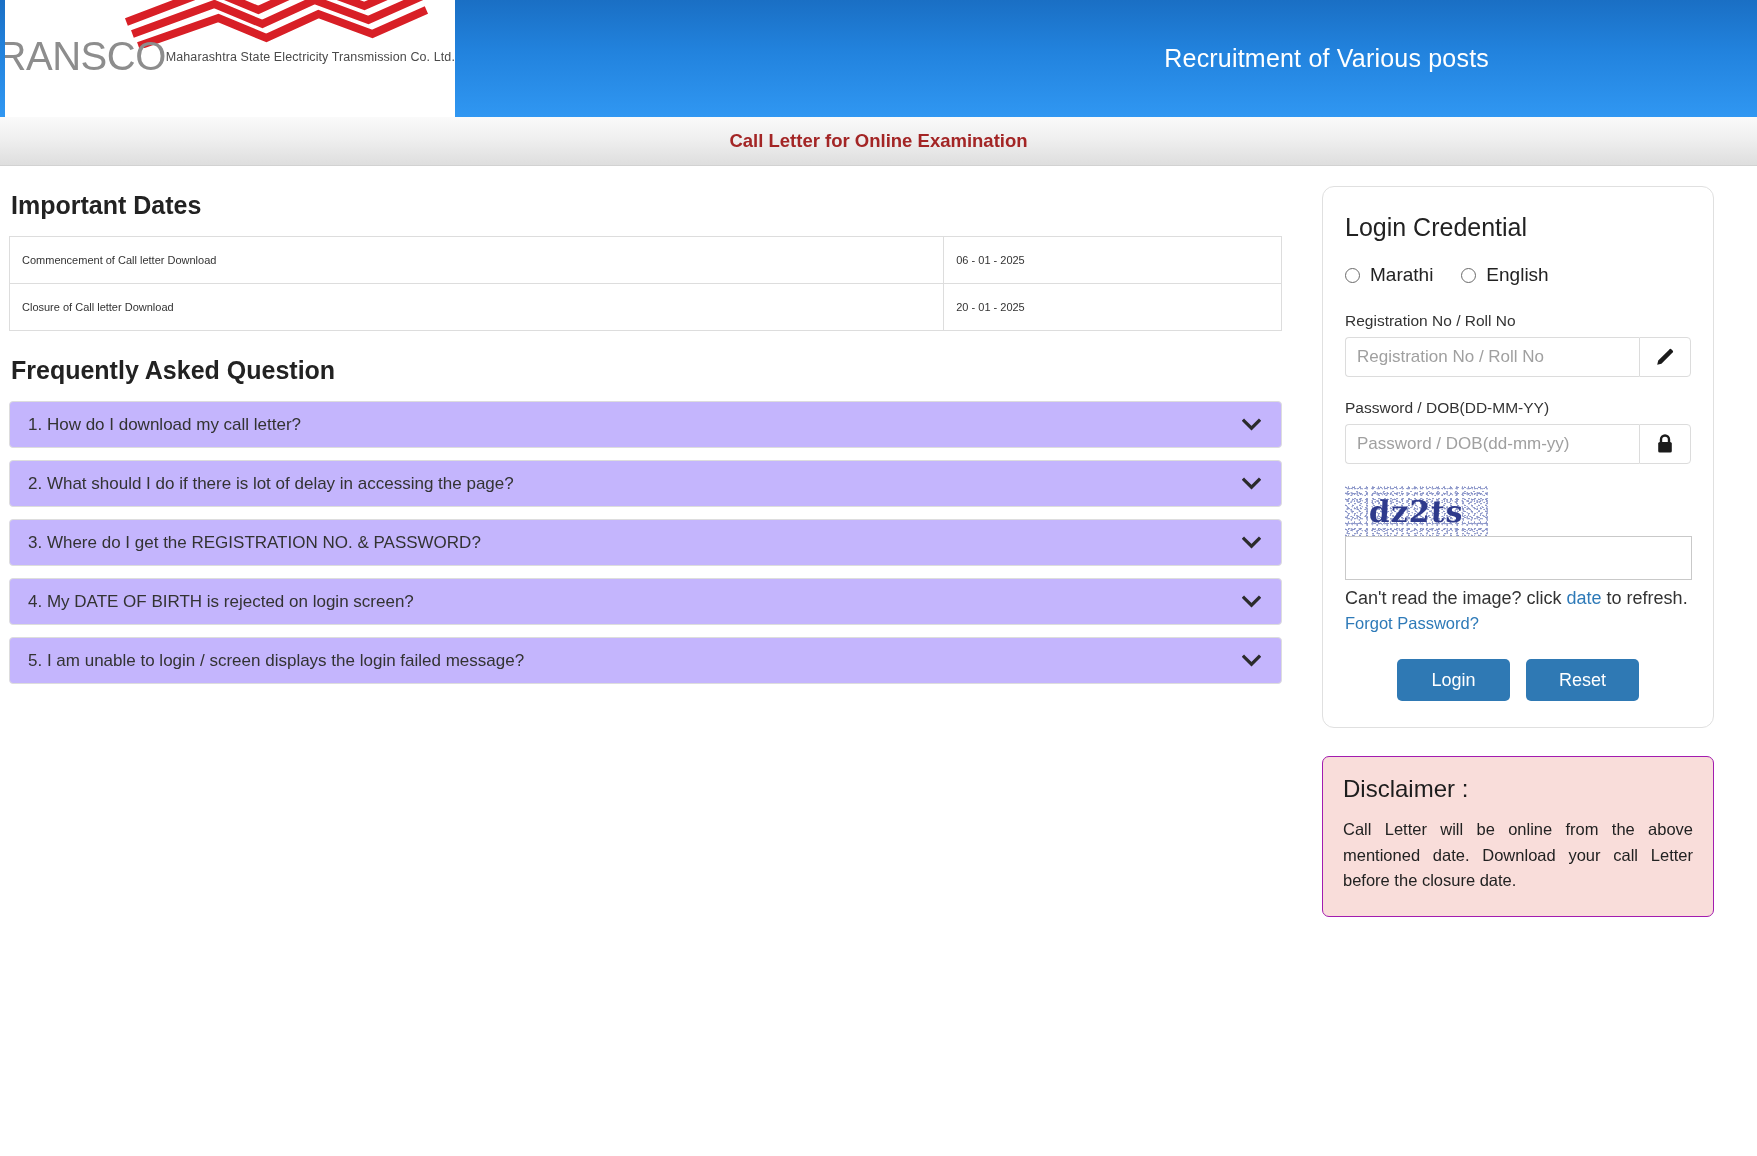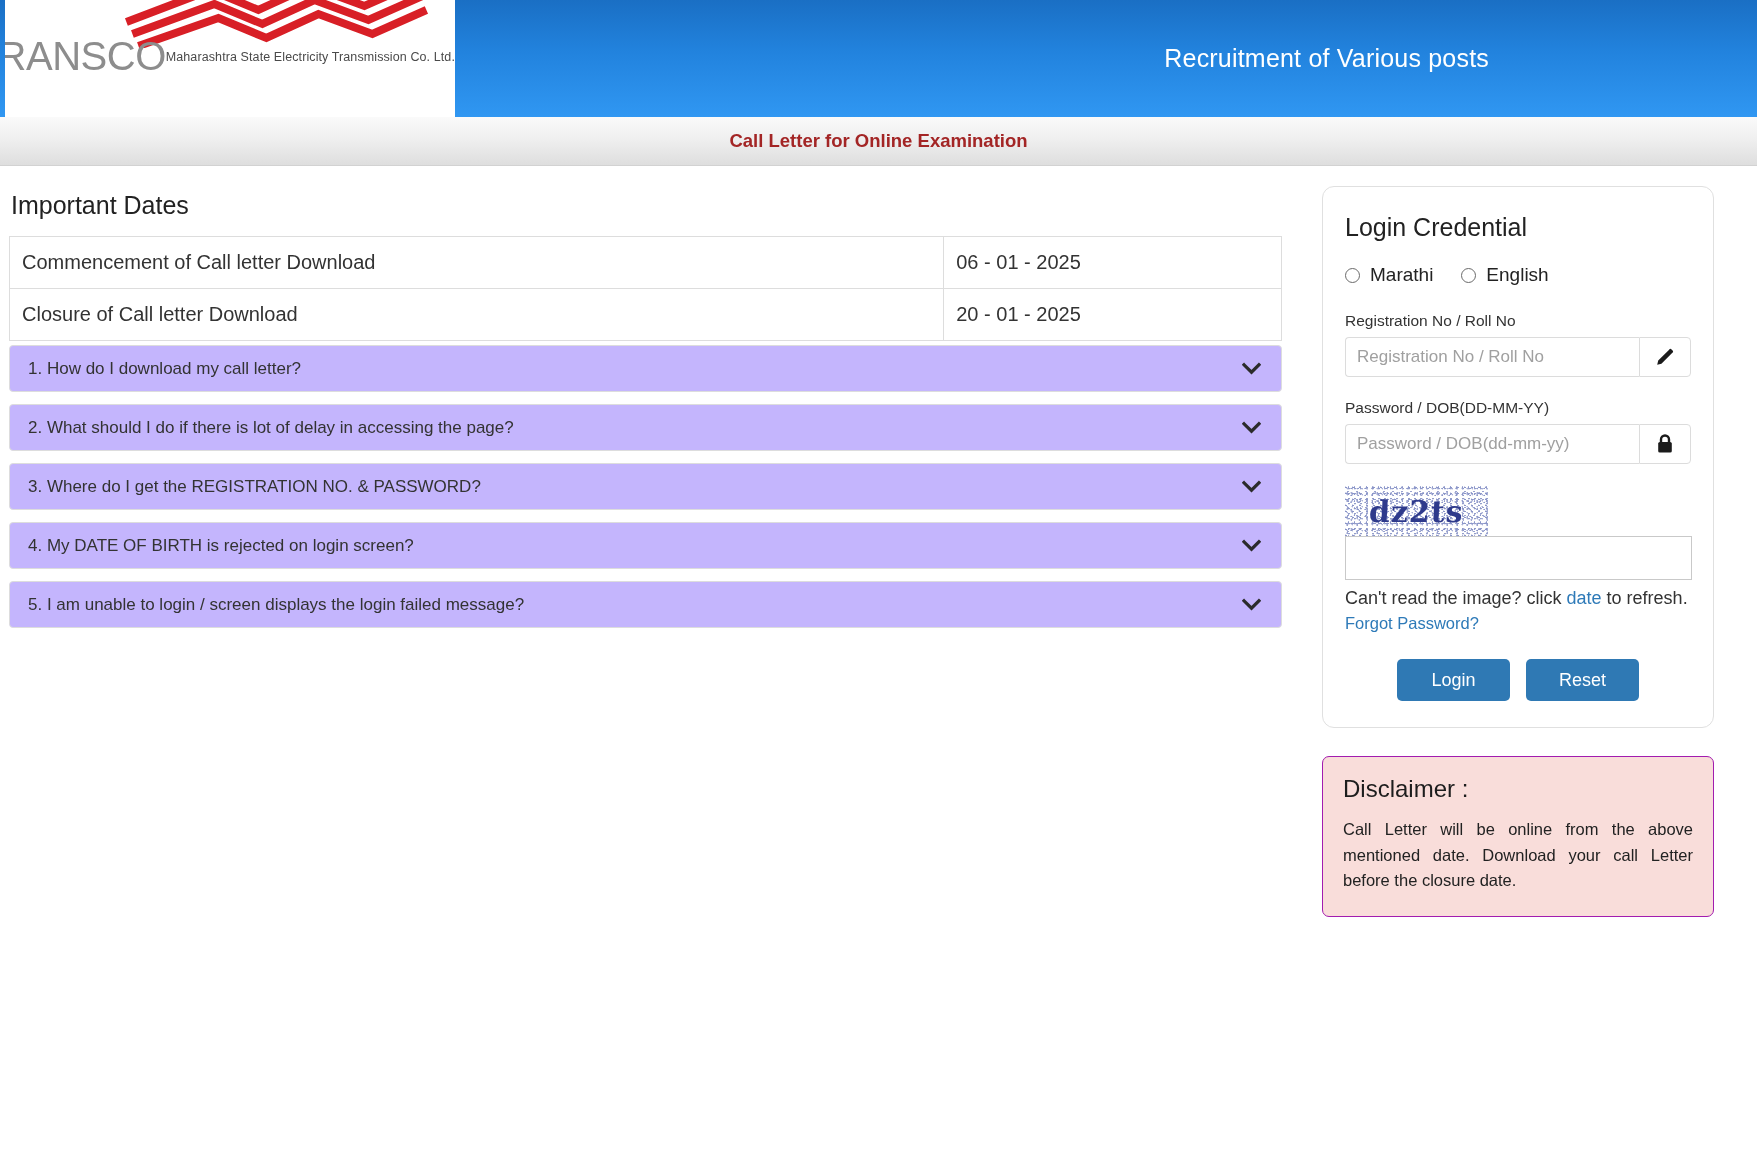--- a/index.html
+++ b/index.html
@@ -98,34 +98,34 @@
     padding: 0 13px 0 9px;
   }
   .right-col {
     width: 457px;
     padding: 20px 48px 0 22px;
   }
 
   .section-title {
     font-size: 25px;
     color: #222;
-    font-weight: 400;
+    font-weight: 700;
     margin: 25px 0 16px 2px;
   }
 
   
   .dates-table {
     width: 1273px;
     border-collapse: collapse;
     border: 1px solid #dddddd;
   }
   .dates-table td {
     border: 1px solid #dddddd;
     padding: 14px 24px 14px 12px;
-    font-size: 20px;
+    font-size: 11px;
     color: #333333;
     height: 47px;
   }
   .dates-table td.label { width: 935px; }
   .dates-table td.value { width: 338px; }
 
   
   .faq-list { margin-top: 4px; }
   .faq-item {
     width: 1273px;
@@ -351,20 +351,21 @@
           <td class="label">Commencement of Call letter Download</td>
           <td class="value">06 - 01 - 2025</td>
         </tr>
         <tr>
           <td class="label">Closure of Call letter Download</td>
           <td class="value">20 - 01 - 2025</td>
         </tr>
       </tbody>
     </table>
 
+    <div class="section-title">Frequently Asked Question</div>
 
     <div class="faq-list">
       <div class="faq-item">
         <span class="faq-text">1. How do I download my call letter?</span>
         <svg class="chev" viewBox="0 0 20 14">
             <path d="M2 3 L10 11 L18 3" fill="none" stroke="#2b2b2b" stroke-width="3.4" stroke-linecap="square"></path>
           </svg>
       </div>
       <div class="faq-item">
         <span class="faq-text">2. What should I do if there is lot of delay in accessing the page?</span>

